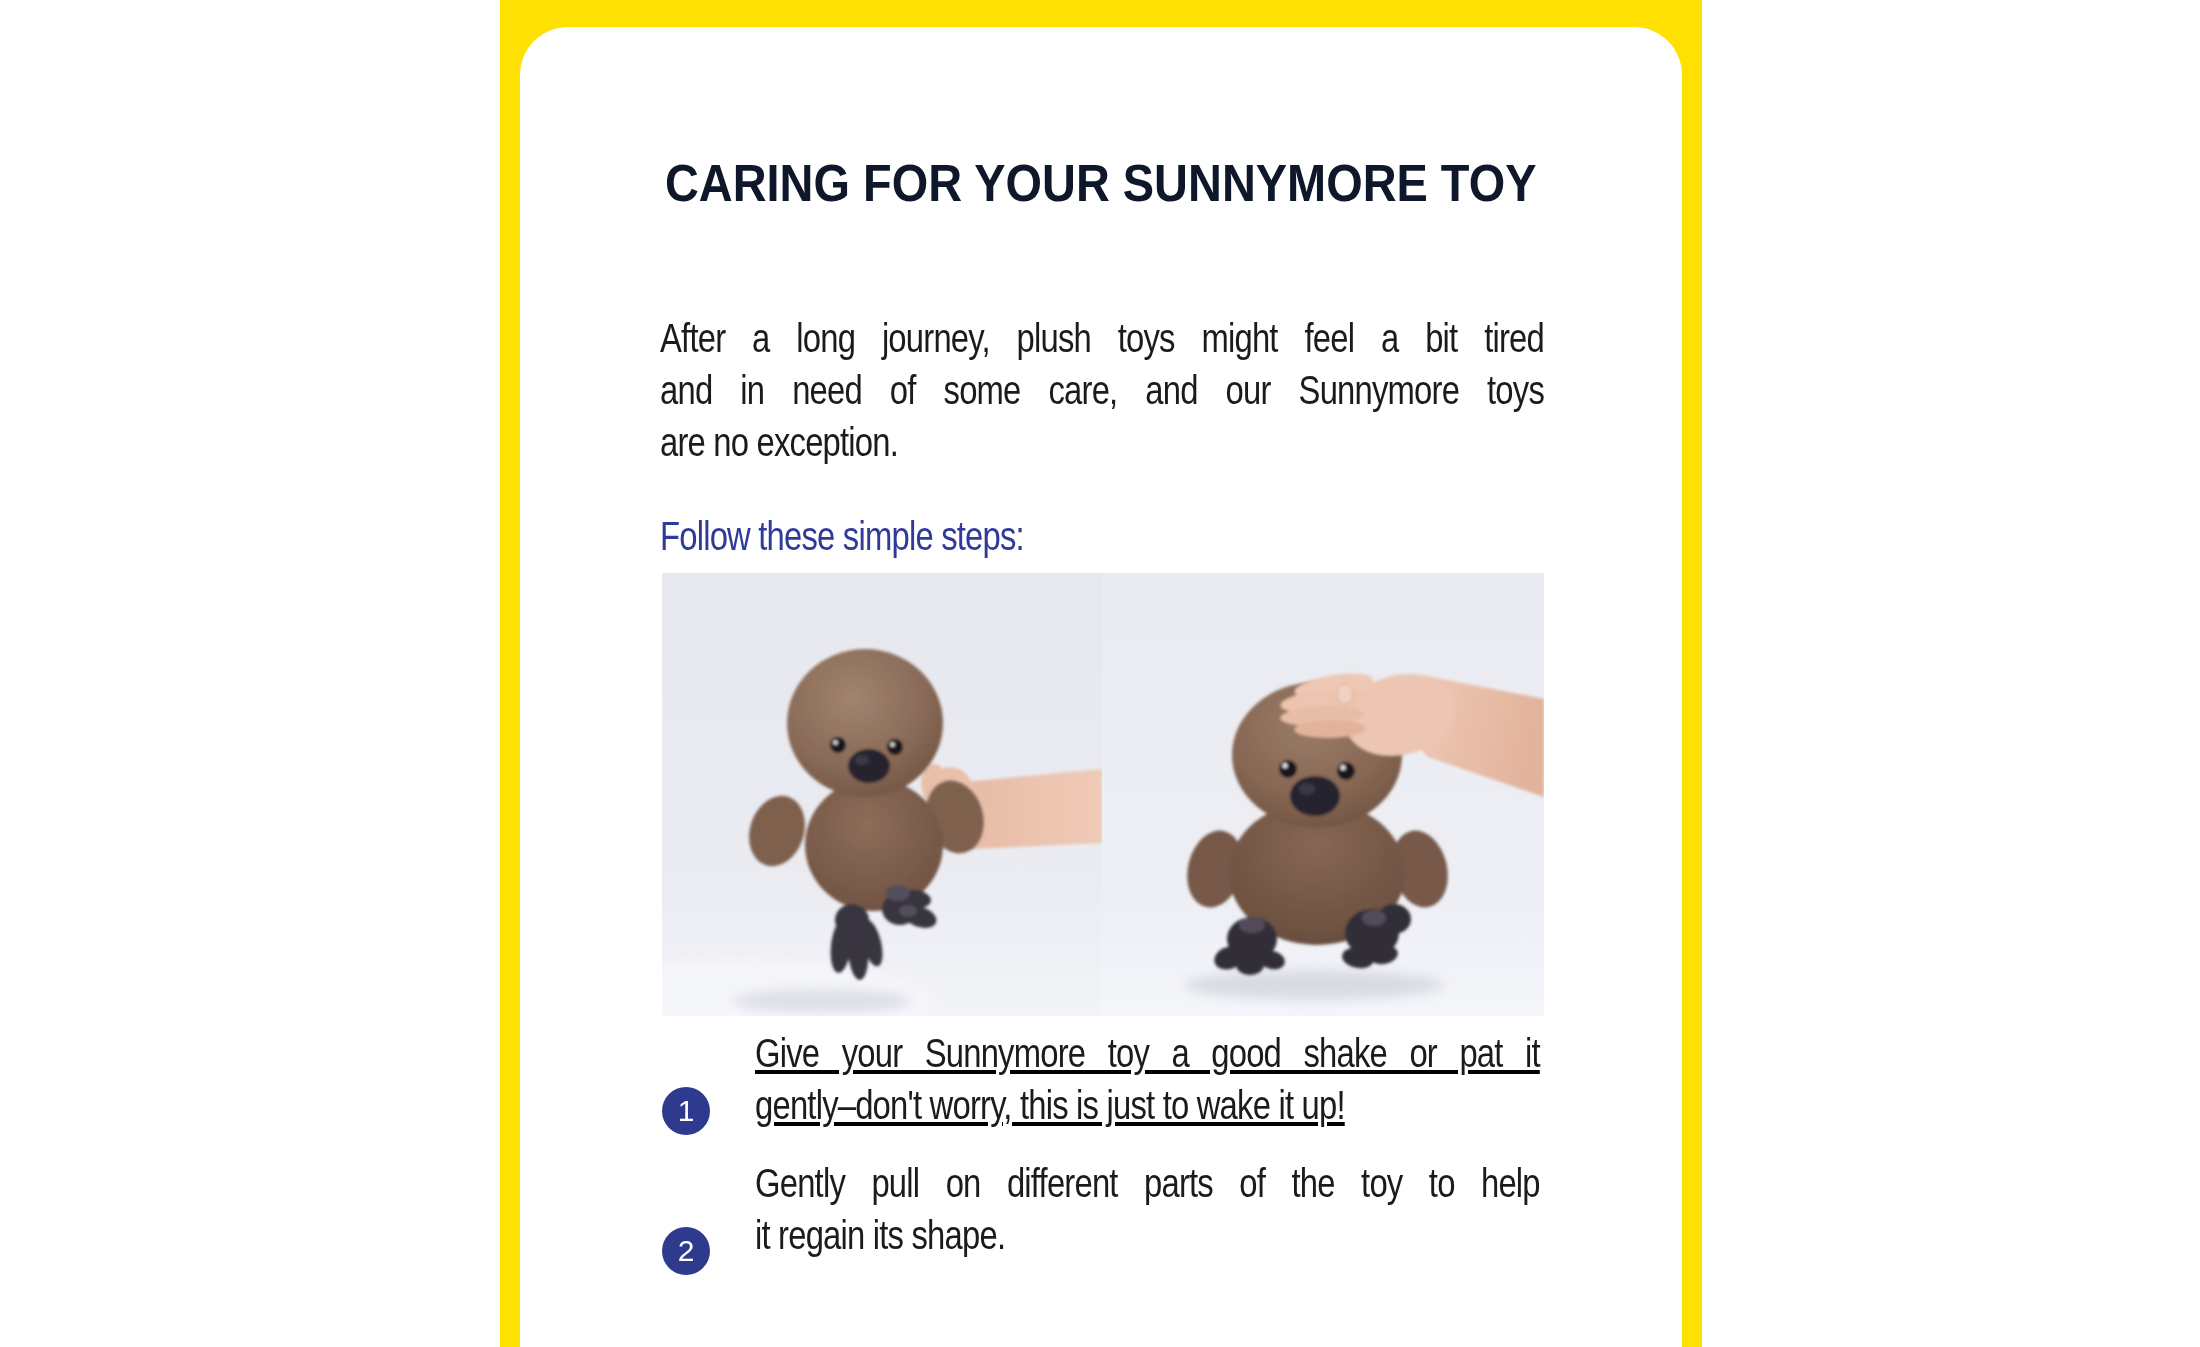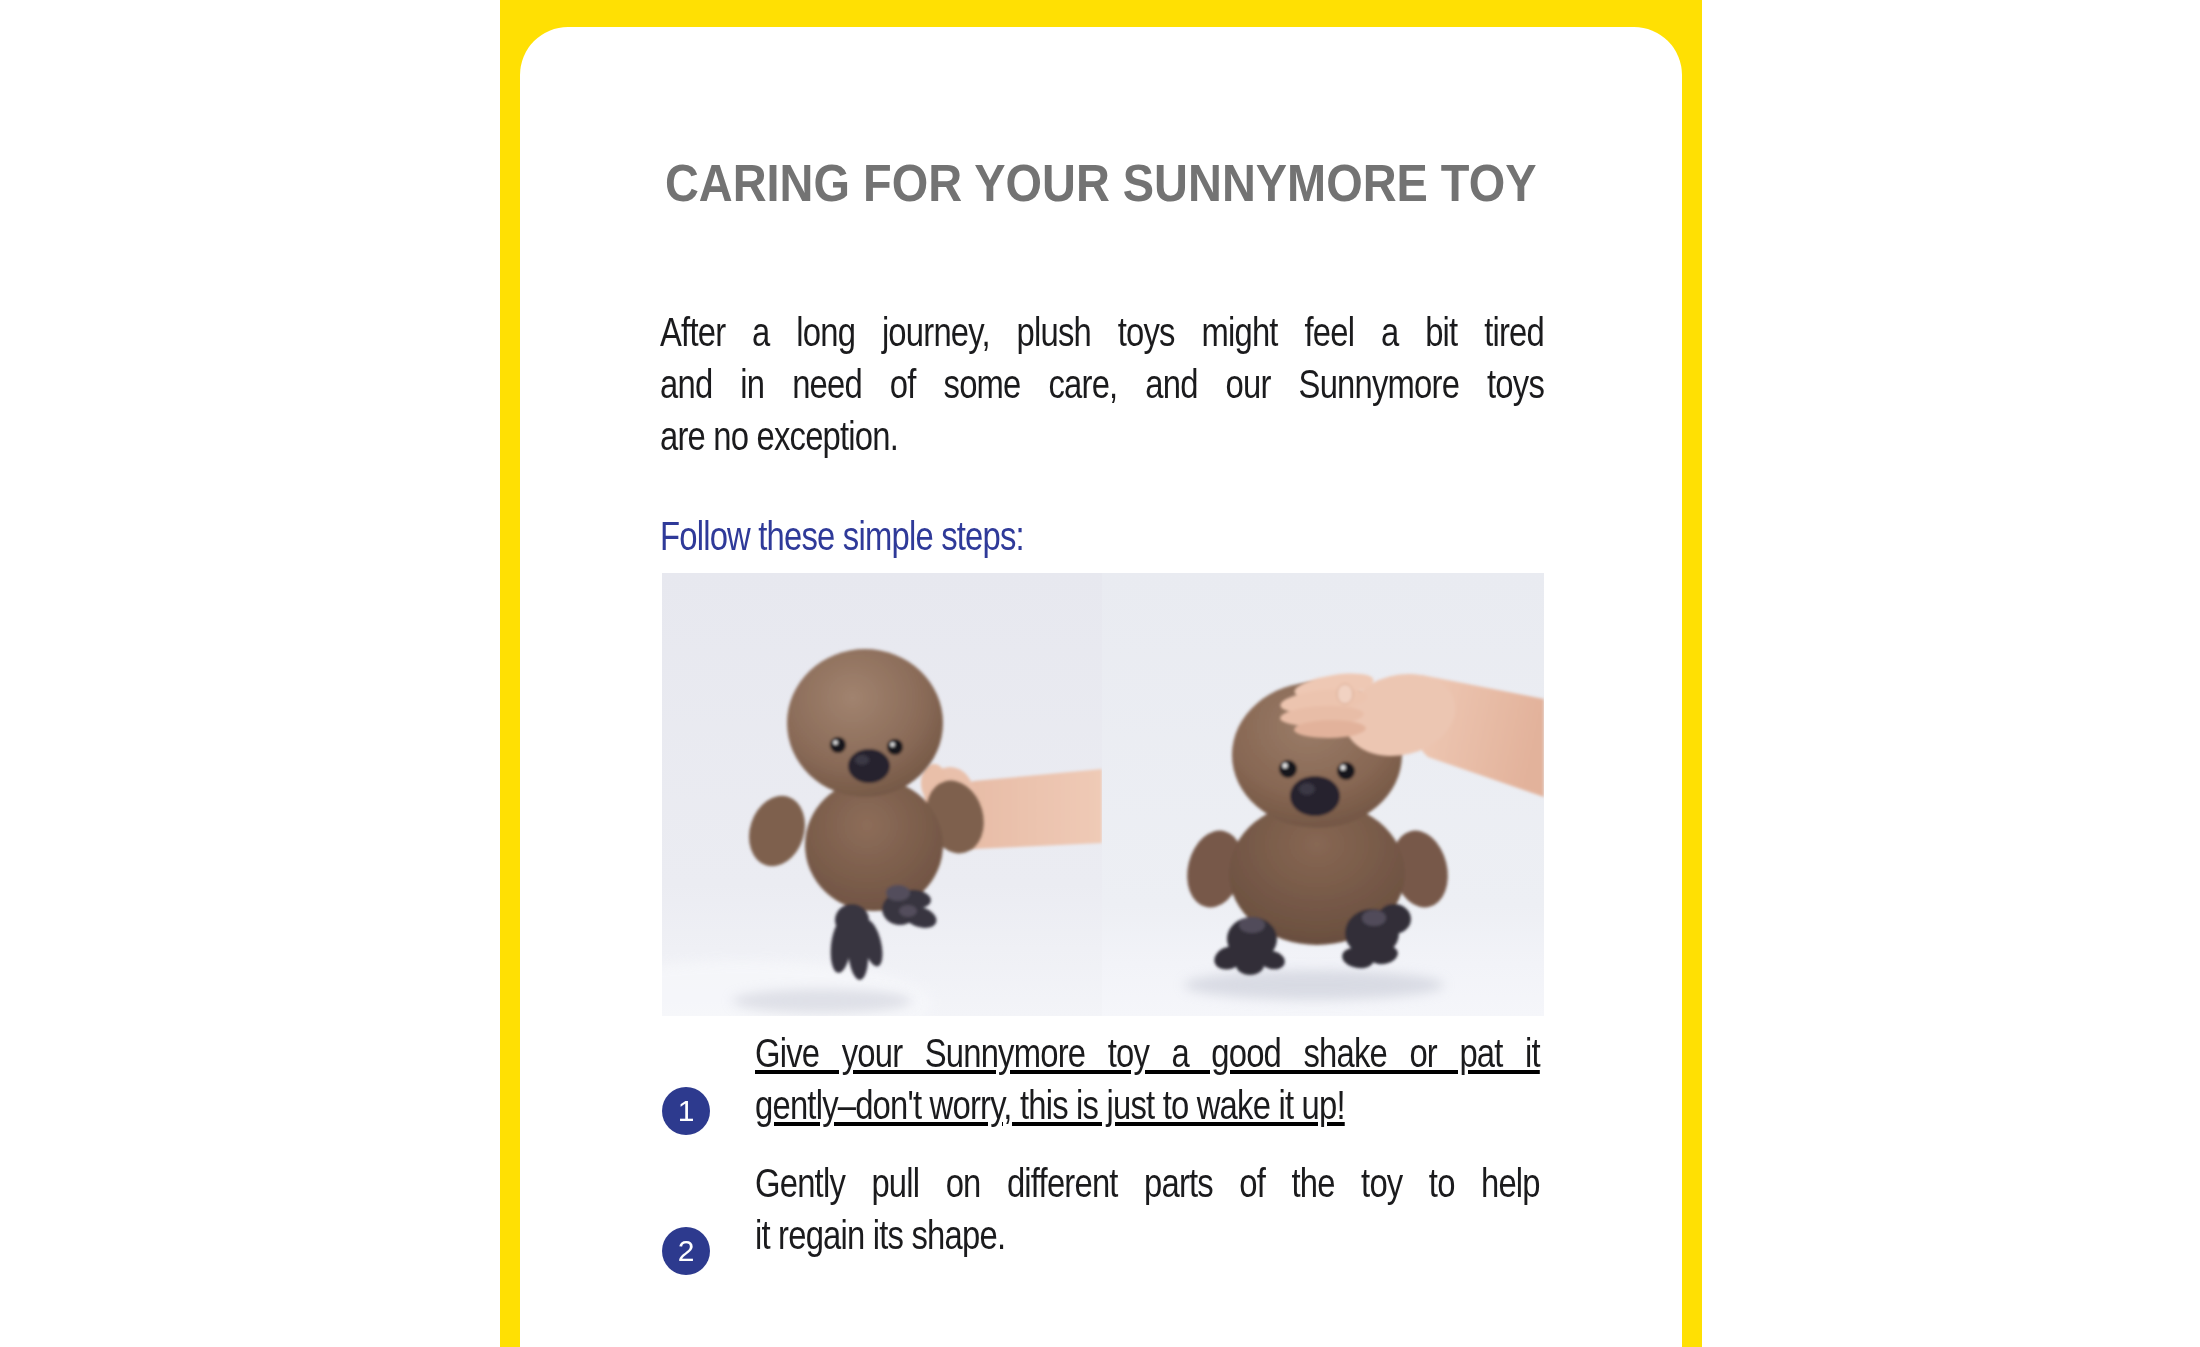--- a/index.html
+++ b/index.html
@@ -37,21 +37,21 @@
     transform: scaleX(0.80);
     transform-origin: 0 0;
   }
   .bodytext {
     font-size: 41px; line-height: 52px;
     letter-spacing: -1px;
     color: #1b1b1d;
     font-weight: 400;
   }
   .line-just { text-align: justify; text-align-last: justify; }
-  .intro { position: absolute; left: 140px; top: 279px; }
+  .intro { position: absolute; left: 140px; top: 285px; }
   .intro .cond { width: 1105px; }
   .subtitle { position: absolute; left: 140px; top: 452px; }
   .subtitle .cond { width: 1105px; white-space: nowrap; }
   .gallery {
     position: absolute; left: 142px; top: 546px;
     width: 882px; height: 443px;
     display: flex;
   }
   .gallery figure { margin: 0; padding: 0; }
   .gallery svg { display: block; }
@@ -67,21 +67,21 @@
   .step-text { position: absolute; left: 235px; }
   .step-text .cond { width: 981px; }
 </style>
 </head>
 <body>
 
 <div class="band" style="background:#FFE003;"></div>
 
 <div class="card">
 
-  <div class="title-wrap" style="color:#737373;">
+  <div class="title-wrap" style="color:#0f172a;">
     <span class="t">CARING FOR YOUR SUNNYMORE TOY</span>
   </div>
 
   <div class="intro">
     <div class="cond bodytext">
       <div class="line-just">After a long journey, plush toys might feel a bit tired</div>
       <div class="line-just">and in need of some care, and our Sunnymore toys</div>
       <div>are no exception.</div>
     </div>
   </div>

